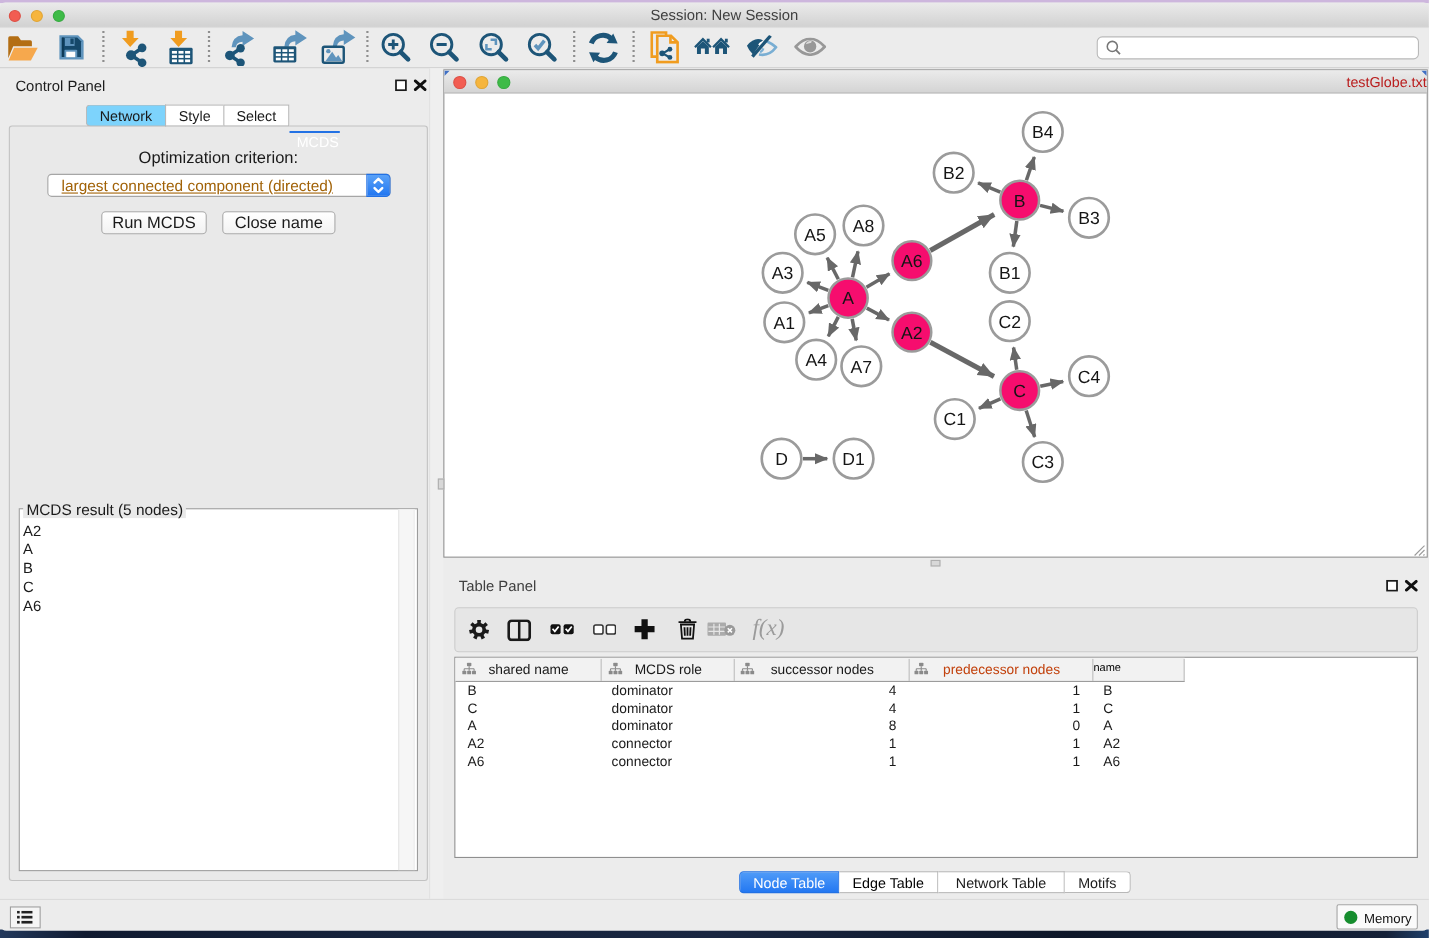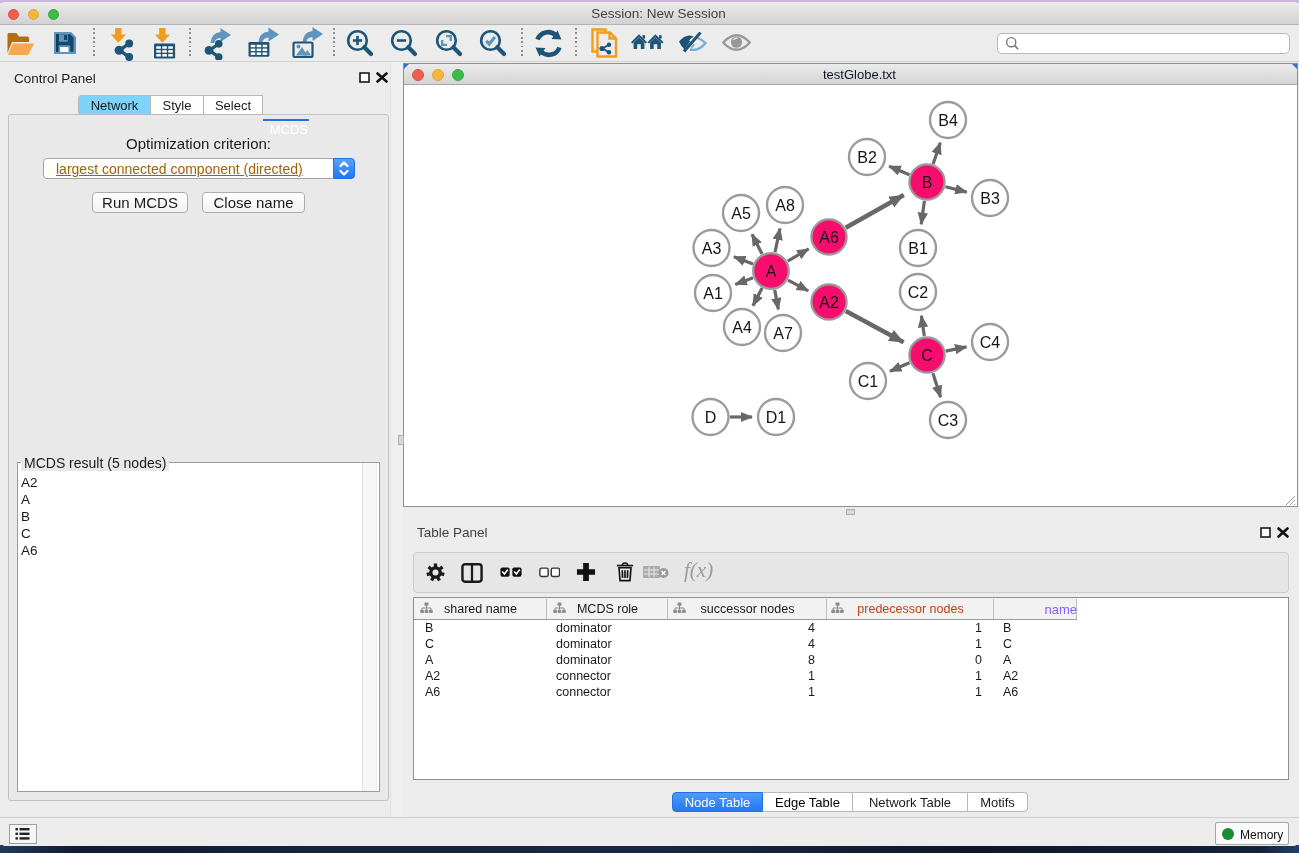--- a/index.html
+++ b/index.html
@@ -241,21 +241,21 @@
 <div style="position:absolute;left:404px;top:64px;width:893px;height:21px;background:linear-gradient(#ebebeb,#d4d4d4);border-bottom:1px solid #aaaaaa;"></div>
 <svg style="position:absolute;left:404px;top:64px" width="5" height="5" viewBox="0 0 5 5">
     <path d="M0 0 H5 L0 5 Z" fill="#3f6fc4"></path>
   </svg>
 <svg style="position:absolute;left:1292px;top:64px" width="5" height="5" viewBox="0 0 5 5">
     <path d="M0 0 H5 L5 5 Z" fill="#3f6fc4"></path>
   </svg>
 <div class="winbtn" style="left:412px;top:69px;width:12px;height:12px;background:#f25d52;border:0.5px solid #dd4f45;"></div>
 <div class="winbtn" style="left:432px;top:69px;width:12px;height:12px;background:#f6b53d;border:0.5px solid #e0a535;"></div>
 <div class="winbtn" style="left:452px;top:69px;width:12px;height:12px;background:#3ebb47;border:0.5px solid #36aa40;"></div>
-<div class="ttl" style="left:404px;top:67px;width:893px;text-align:center;color:#0f172a;">testGlobe.txt</div>
+<div class="ttl" style="left:404px;top:67px;width:893px;text-align:right;color:#b91c1c;">testGlobe.txt</div>
 
 <svg style="position:absolute;left:404px;top:87px" width="893" height="420" viewBox="404 87 893 420">
 <defs>
 <marker id="ah" markerUnits="userSpaceOnUse" markerWidth="14" markerHeight="12" refX="11.5" refY="5.2" orient="auto">
         <path d="M0,0 L12.5,5.2 L0,10.4 z" fill="#686868"></path>
       </marker>
 <marker id="ahb" markerUnits="userSpaceOnUse" markerWidth="17" markerHeight="14" refX="14.5" refY="6.2" orient="auto">
         <path d="M0,0 L15,6.2 L0,12.4 z" fill="#686868"></path>
       </marker>
 </defs>
@@ -453,21 +453,21 @@
 <line x1="2" y1="6" x2="11" y2="6"></line>
 <line x1="2" y1="6" x2="2" y2="7.8"></line>
       <line x1="6.5" y1="6" x2="6.5" y2="7.8"></line>
       <line x1="11" y1="6" x2="11" y2="7.8"></line>
 </g>
 </svg>
 <div style="position:absolute;left:414px;top:602px;width:133px;text-align:center;font-size:12.5px;color:#1a1a1a;">shared name</div>
 <div style="position:absolute;left:547px;top:602px;width:121px;text-align:center;font-size:12.5px;color:#1a1a1a;">MCDS role</div>
 <div style="position:absolute;left:668px;top:602px;width:159px;text-align:center;font-size:12.5px;color:#1a1a1a;">successor nodes</div>
 <div style="position:absolute;left:827px;top:602px;width:167px;text-align:center;font-size:12.5px;color:#c2410c;">predecessor nodes</div>
-<div style="position:absolute;left:994px;top:602px;width:83px;text-align:right;font-size:13px;color:#8b5cf6;">name</div>
+<div style="position:absolute;left:994px;top:602px;width:83px;text-align:left;font-size:10px;color:#000000;">name</div>
 
 <div style="position:absolute;left:414px;top:621px;width:874px;font-size:12.5px;color:#1a1a1a;">
   <div style="position:relative;height:16px;">
       <span style="position:absolute;left:11px;">B</span>
       <span style="position:absolute;left:142px;">dominator</span>
       <span style="position:absolute;left:250px;width:151px;text-align:right;">4</span>
       <span style="position:absolute;left:420px;width:148px;text-align:right;">1</span>
       <span style="position:absolute;left:589px;">B</span>
     </div>
   <div style="position:relative;height:16px;">

